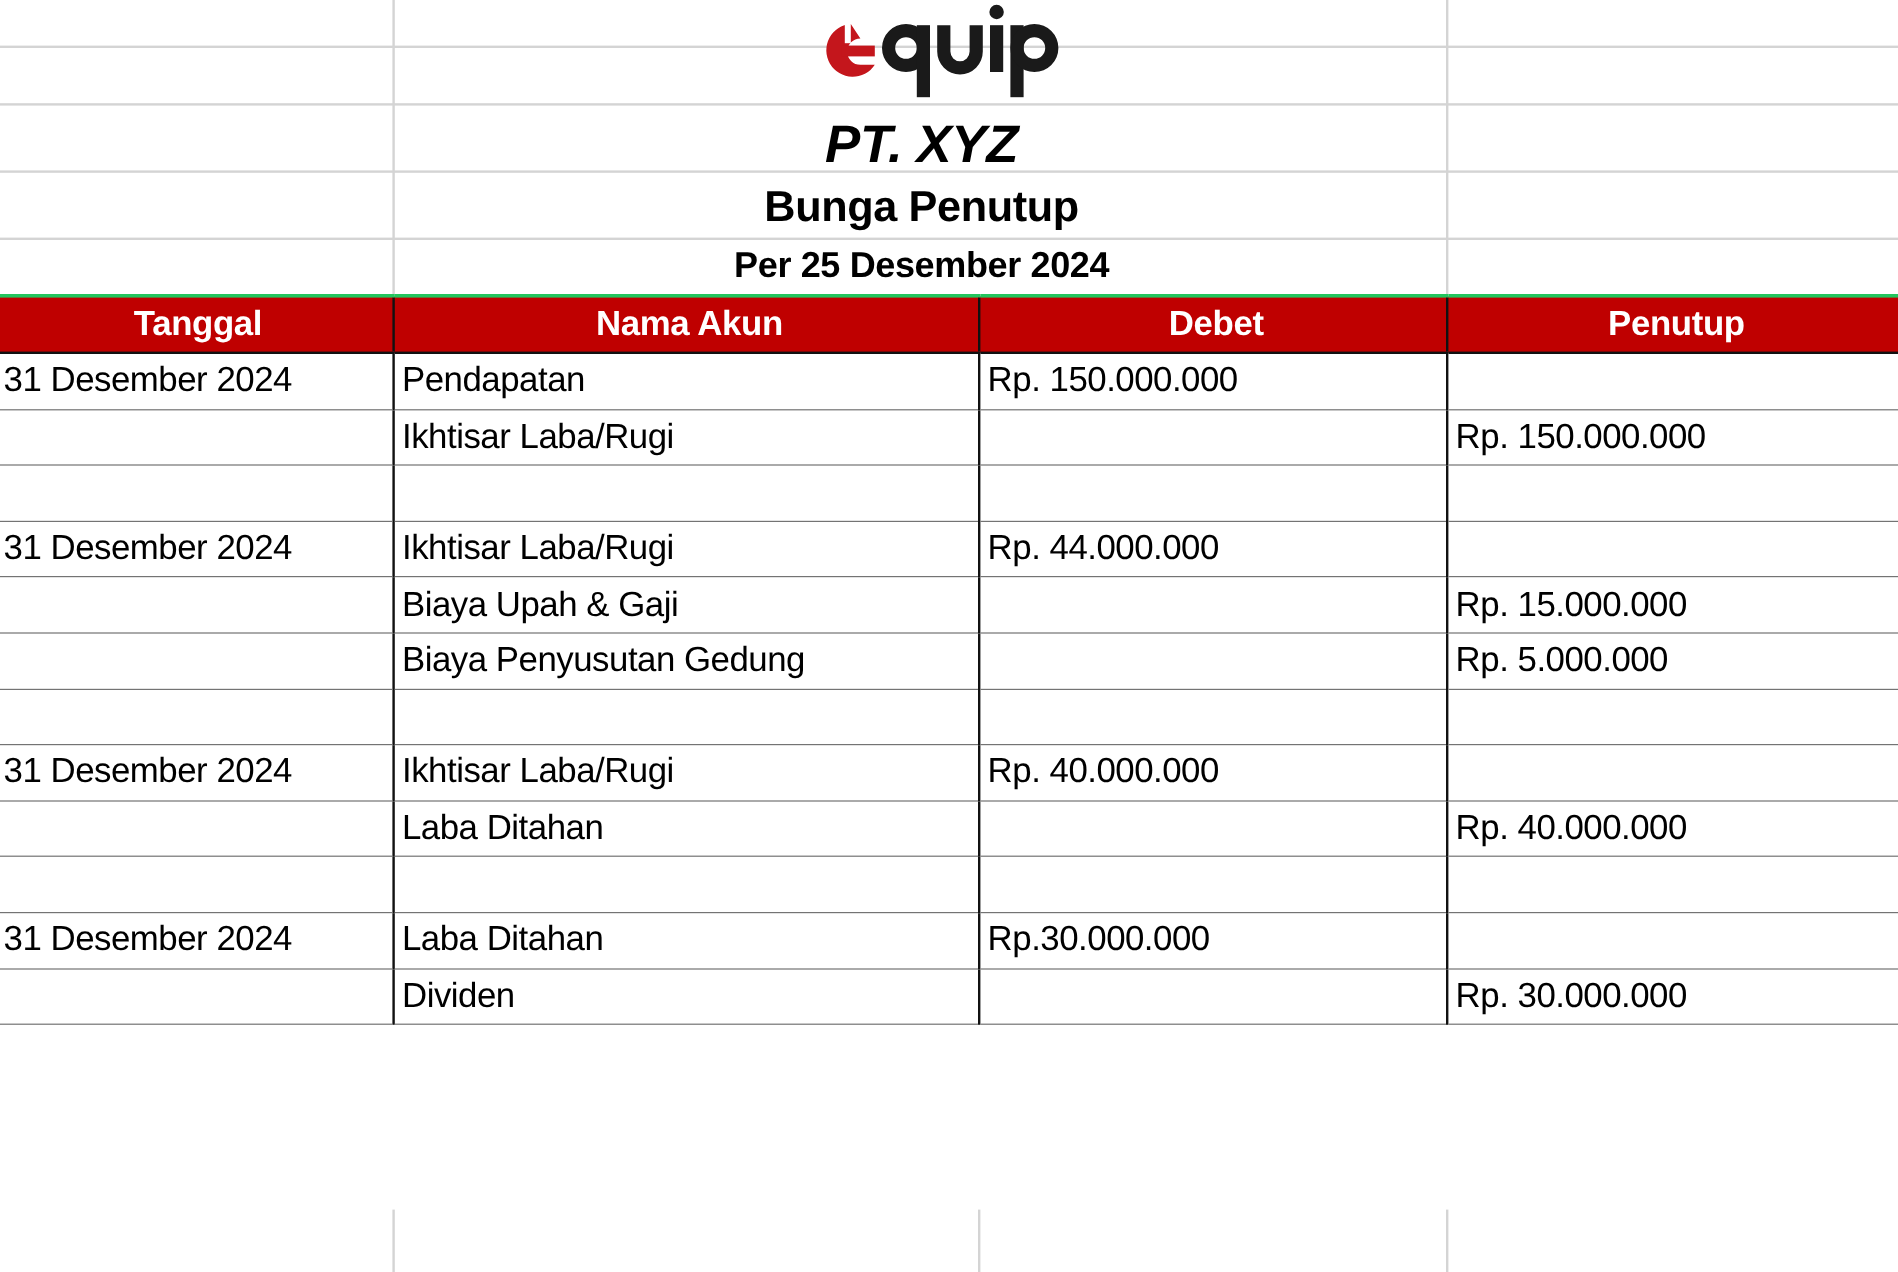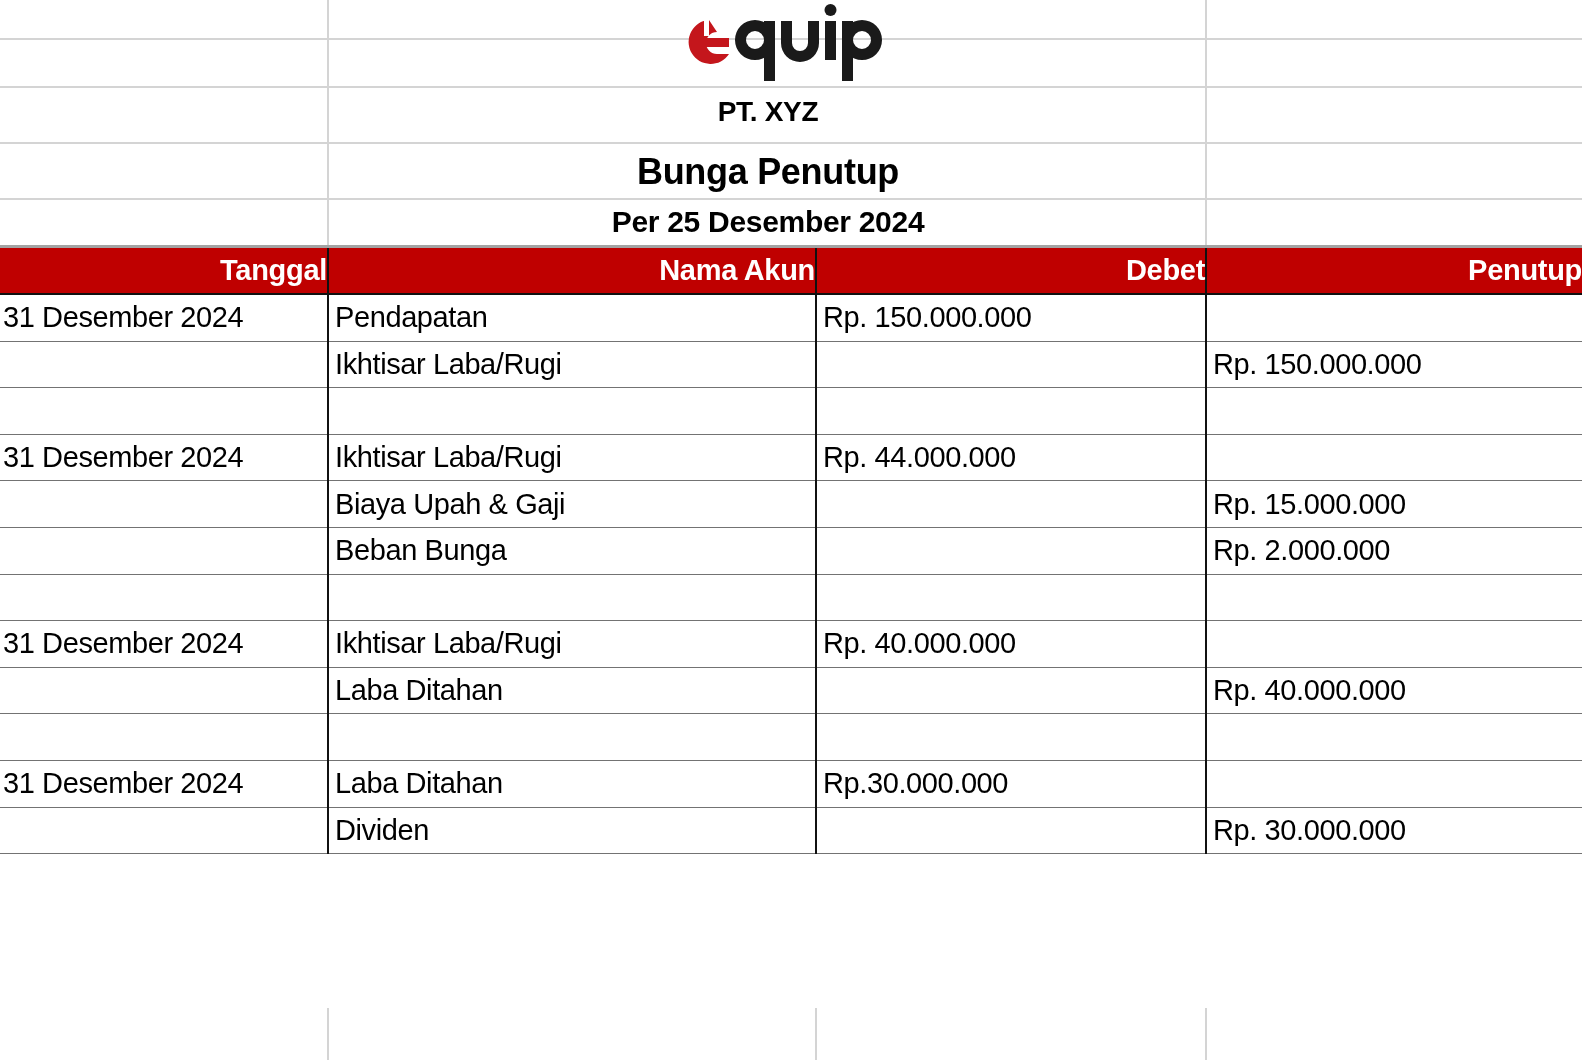--- a/index.html
+++ b/index.html
@@ -15,39 +15,39 @@
   .gl-v { position: absolute; top: 0; width: 2px; background: #d4d4d4; }
 
   .logo { position: absolute; left: 671px; top: 2px; height: 80px; width: 220px; }
   .logo svg { display: block; }
 
   .title-line {
     position: absolute; left: 330px; width: 876px;
     text-align: center; font-weight: bold; color: #000;
     letter-spacing: -0.3px;
   }
-  .t-company { top: 96px; font-size: 28px; }
+  .t-company { top: 96px; font-size: 44px; font-style: italic; }
   .t-report { top: 151px; font-size: 36px; }
   .t-period { top: 205px; font-size: 30px; }
 
   .journal {
     position: absolute; left: 0; top: 245px;
     border-collapse: collapse; table-layout: fixed;
     width: 1582px;
   }
   .journal col.c1 { width: 328px; }
   .journal col.c2 { width: 488px; }
   .journal col.c3 { width: 390px; }
   .journal col.c4 { width: 376px; }
 
   .journal th {
-    background: #bf0000; color: #fff; text-align: right;
+    background: #bf0000; color: #fff; text-align: center;
     font-size: 29px; font-weight: bold;
     height: 45px; padding: 0 0 0 5px;
-    border-top: 3px solid #a3a3a3;
+    border-top: 3px solid #22c55e;
     border-bottom: 2px solid #111;
     border-left: 2px solid #111;
     vertical-align: middle;
     letter-spacing: -0.3px;
   }
   .journal th:first-child { border-left: none; padding-left: 3px; }
 
   .journal td {
     height: 45.6px; padding: 0 0 0 6px;
     font-size: 29px; color: #000;
@@ -141,23 +141,23 @@
       <td></td>
     </tr>
     <tr>
       <td></td>
       <td>Biaya Upah &amp; Gaji</td>
       <td></td>
       <td>Rp. 15.000.000</td>
     </tr>
     <tr>
       <td></td>
-      <td>Beban Bunga</td>
+      <td>Biaya Penyusutan Gedung</td>
       <td></td>
-      <td>Rp. 2.000.000</td>
+      <td>Rp. 5.000.000</td>
     </tr>
     <tr>
       <td></td>
       <td></td>
       <td></td>
       <td></td>
     </tr>
     <tr>
       <td>31 Desember 2024</td>
       <td>Ikhtisar Laba/Rugi</td>

